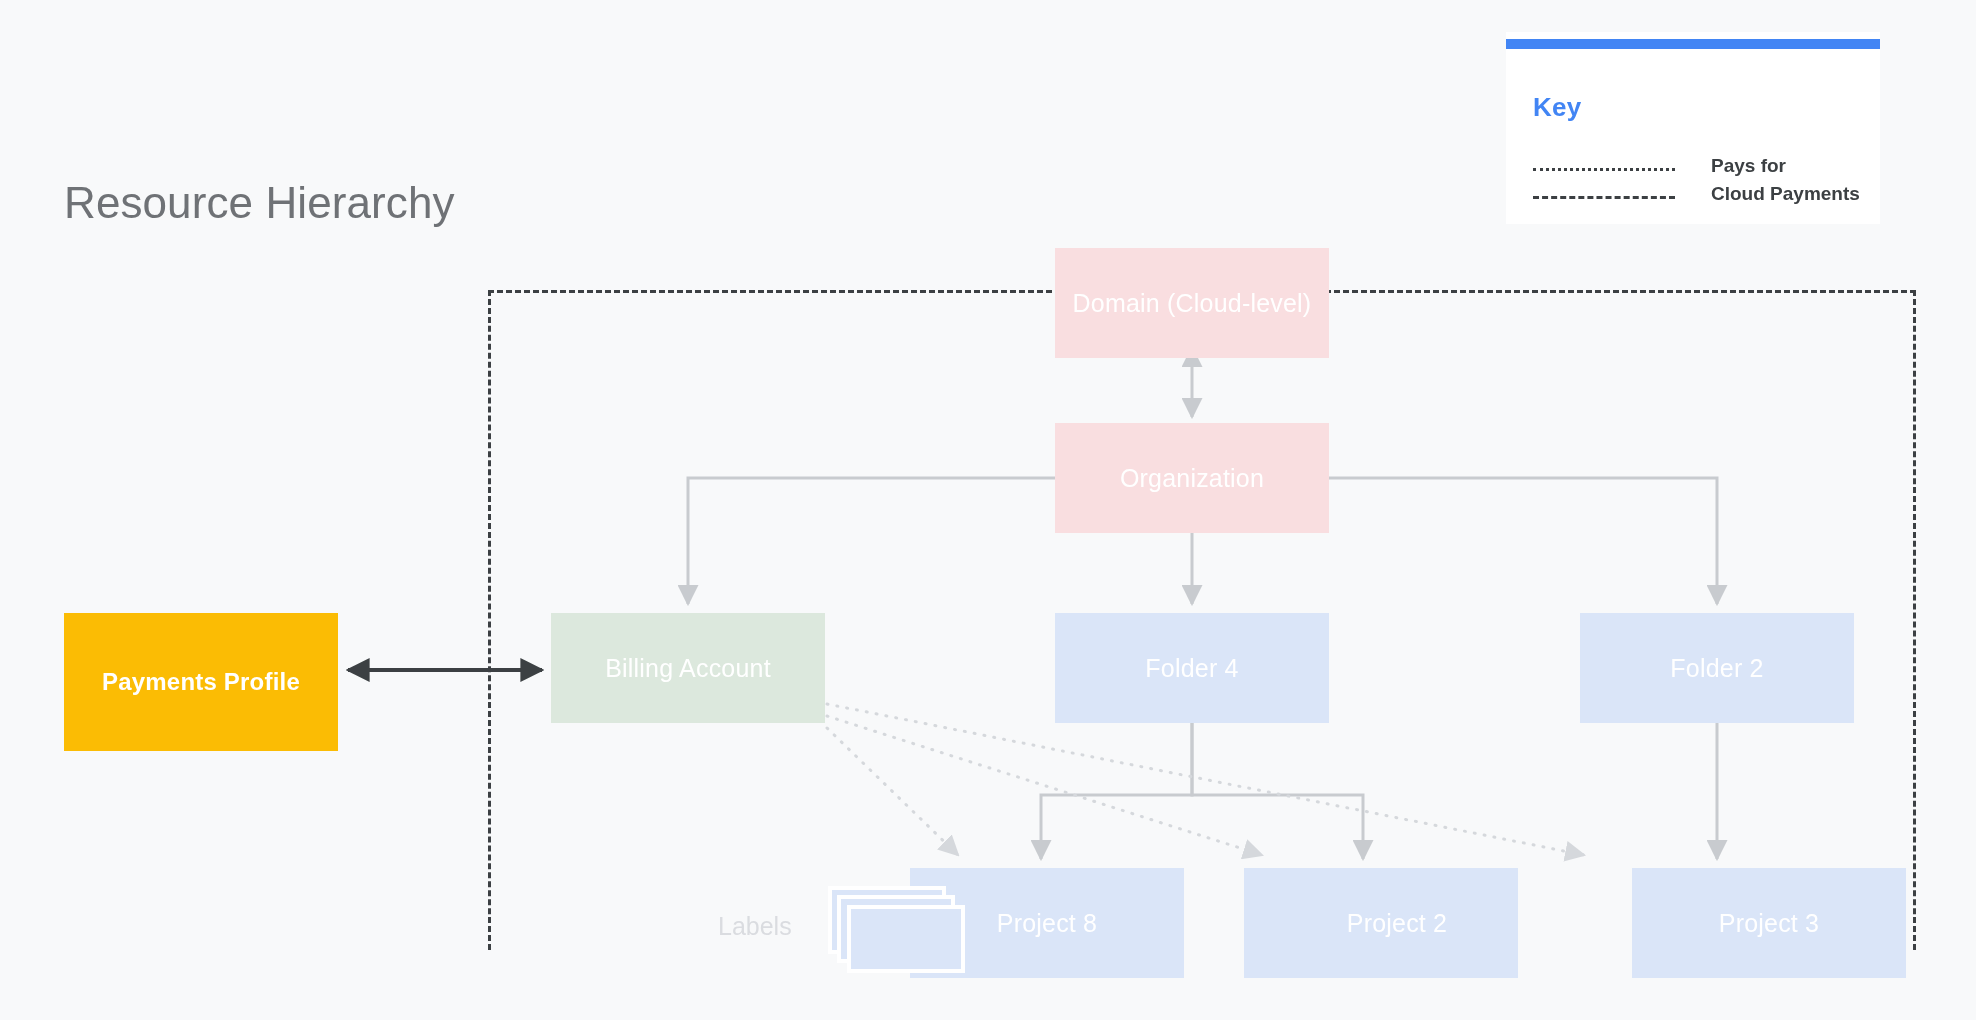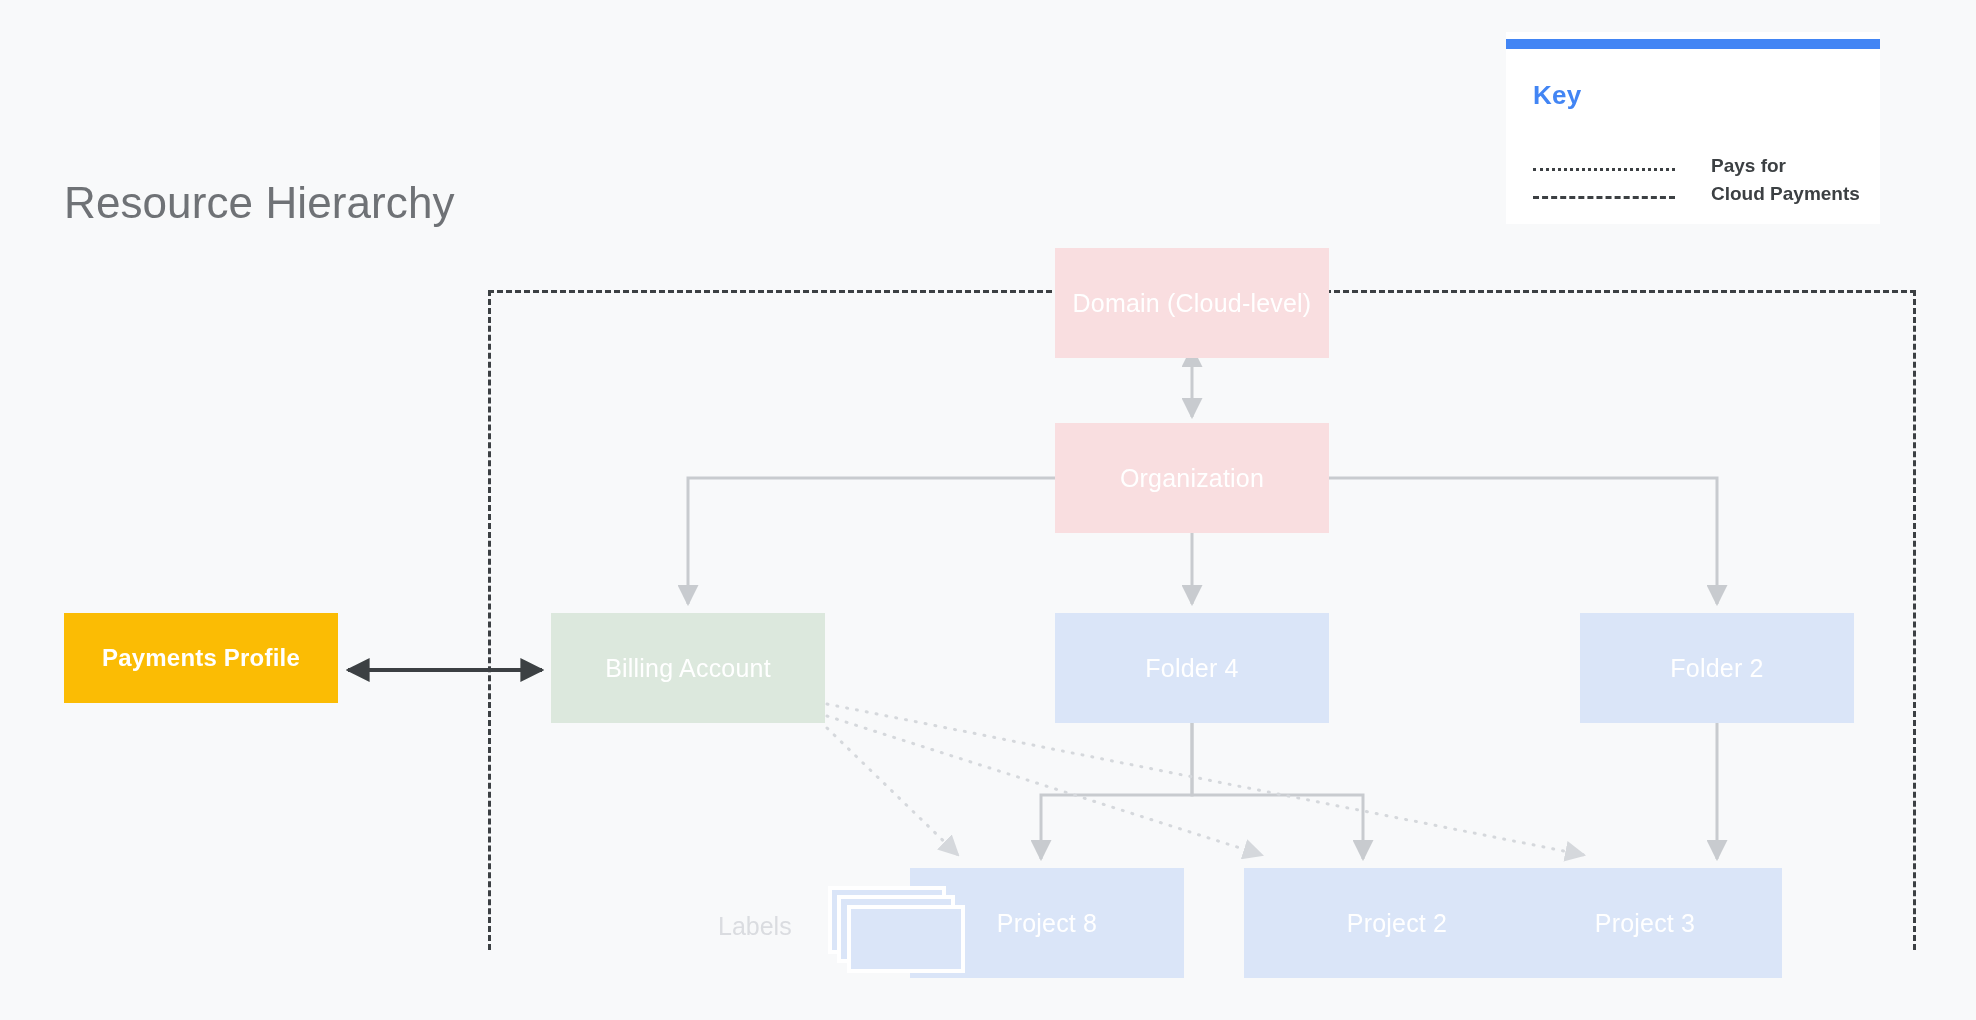--- a/index.html
+++ b/index.html
@@ -45,21 +45,21 @@
     position: absolute;
     left: 0;
     top: 7px;
     width: 374px;
     height: 10px;
     background: #4285f4;
   }
   #key-title {
     position: absolute;
     left: 27px;
-    top: 48px;
+    top: 60px;
     font-size: 26px;
     font-weight: 700;
     color: #4285f4;
     letter-spacing: 0.2px;
   }
   .key-row {
     position: absolute;
     left: 27px;
     width: 330px;
     height: 36px;
@@ -126,22 +126,22 @@
     font-size: 24px;
   }
 
   #node-domain       { left: 1055px; top: 232px; width: 274px; height: 110px; margin-top: 16px; }
   #node-organization { left: 1055px; top: 423px; width: 274px; height: 110px; }
   #node-billing      { left: 551px;  top: 613px; width: 274px; height: 110px; }
   #node-folder1      { left: 1055px; top: 613px; width: 274px; height: 110px; }
   #node-folder2      { left: 1580px; top: 613px; width: 274px; height: 110px; }
   #node-project1     { left: 910px;  top: 868px; width: 274px; height: 110px; }
   #node-project2     { left: 1244px; top: 868px; width: 274px; height: 110px; padding-left: 32px; }
-  #node-project3     { left: 1508px; top: 868px; width: 274px; height: 110px; }
-  #node-payments     { left: 64px;   top: 613px; width: 274px; height: 90px; }
+  #node-project3     { left: 1632px; top: 868px; width: 274px; height: 110px; }
+  #node-payments     { left: 64px;   top: 613px; width: 274px; height: 138px; }
 
   
   #labels-text {
     position: absolute;
     left: 718px;
     top: 912px;
     font-size: 25px;
     color: #dadce0;
     white-space: nowrap;
   }

